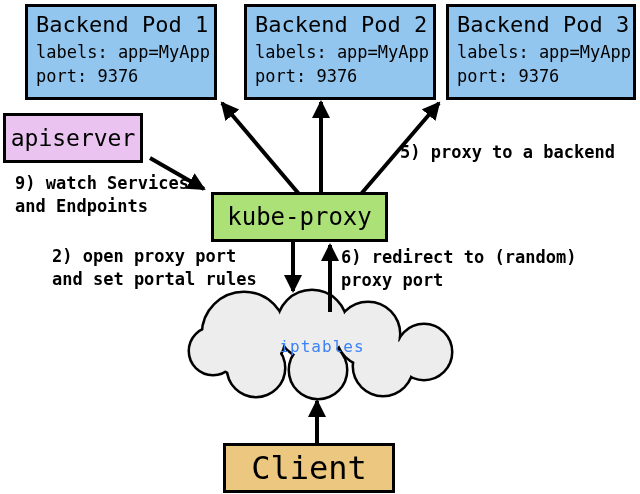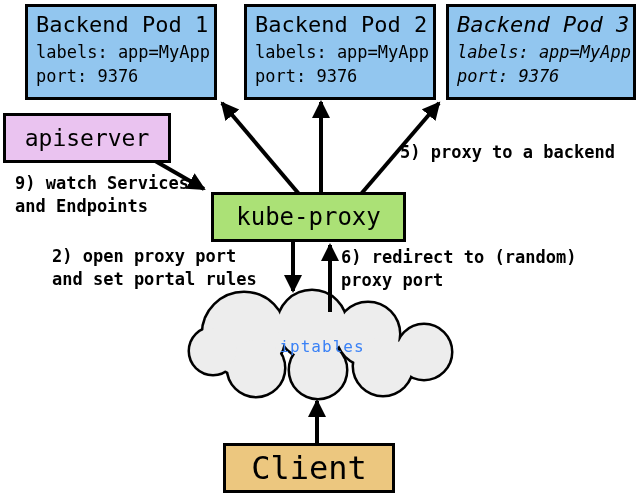--- a/index.html
+++ b/index.html
@@ -31,25 +31,25 @@
   .pod-title { font-size: 22px; line-height: 28px; white-space: nowrap; }
   .pod-line  { font-size: 17px; line-height: 22px; margin-top: 2px; white-space: nowrap; }
   .pod-line:first-of-type { margin-top: 7px; }
   .label-box {
     display: flex;
     align-items: center;
     justify-content: center;
     white-space: nowrap;
   }
   .apiserver {
-    left: 3px; top: 113px; width: 168px; height: 50px;
+    left: 3px; top: 113px; width: 140px; height: 50px;
     background: #eac3f0; font-size: 23px;
   }
   .kube-proxy {
-    left: 211px; top: 192px; width: 195px; height: 50px;
+    left: 211px; top: 192px; width: 177px; height: 50px;
     background: #abe176; font-size: 24px;
   }
   .client {
     left: 223px; top: 443px; width: 172px; height: 50px;
     background: #ecc77f; font-size: 32px;
   }
   .annotation {
     position: absolute;
     font-weight: 700;
     font-size: 17px;
@@ -116,21 +116,21 @@
     <div class="pod-line">labels: app=MyApp</div>
     <div class="pod-line">port: 9376</div>
   </div>
 
   <div class="box pod" style="left:236px; top:4px;margin-left:8px;">
     <div class="pod-title">Backend Pod 2</div>
     <div class="pod-line">labels: app=MyApp</div>
     <div class="pod-line">port: 9376</div>
   </div>
 
-  <div class="box pod" style="left:446px; top:4px; width:190px;font-style:italic;">
+  <div class="box pod" style="left:446px; top:4px; width:190px;">
     <div class="pod-title">Backend Pod 3</div>
     <div class="pod-line">labels: app=MyApp</div>
     <div class="pod-line">port: 9376</div>
   </div>
 
   <div class="box label-box apiserver">
     <span>apiserver</span>
   </div>
 
   <div class="box label-box kube-proxy">

